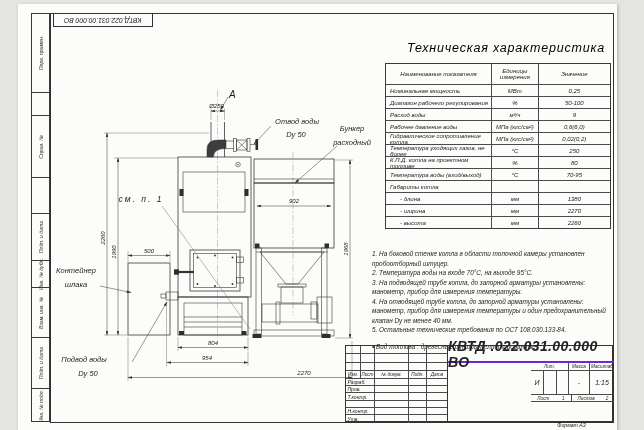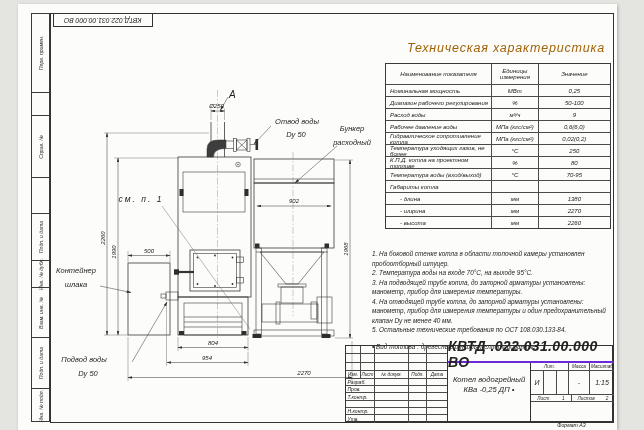--- a/index.html
+++ b/index.html
@@ -13,21 +13,21 @@
   .lcell{position:relative;width:100%;box-sizing:border-box;border-bottom:0.8px solid #3a3a3a;}
   .lcell.blank{border-bottom:0.8px solid #3a3a3a;}
   .lcell span{position:absolute;left:50%;top:50%;transform:translate(-50%,-50%) rotate(-90deg);
               white-space:nowrap;font-size:5.2px;font-style:italic;color:#333;}
   
   .topdoc{position:absolute;left:53px;top:13px;width:100px;height:14px;border:0.9px solid #333;
           box-sizing:border-box;display:flex;align-items:center;justify-content:center;}
   .topdoc span{transform:rotate(180deg);font-size:6.8px;font-style:italic;white-space:nowrap;color:#222;}
   
   .ttitle{position:absolute;left:400px;top:41px;width:212px;text-align:center;
-          font-size:12.5px;font-style:italic;letter-spacing:0.8px;color:#a16207;}
+          font-size:12.5px;font-style:italic;letter-spacing:0.8px;color:#000000;}
   .ttable{position:absolute;left:385px;top:63px;width:226px;border:1px solid #3a3a3a;
           box-sizing:border-box;font-style:italic;color:#222;}
   .trow{display:flex;box-sizing:border-box;border-top:0.7px solid #4a4a4a;}
   .trow:first-child{border-top:none;}
   .tc{box-sizing:border-box;font-size:6px;display:flex;align-items:center;}
   .tc.c1{width:106px;padding-left:4px;}
   .tc.c2{width:47px;border-left:0.7px solid #4a4a4a;justify-content:center;text-align:center;}
   .tc.c3{width:73px;border-left:0.7px solid #4a4a4a;justify-content:center;text-align:center;}
   .thead .tc{justify-content:center;padding-left:0;text-align:center;line-height:6.5px;}
   .thead{height:20px;}
@@ -421,24 +421,20 @@
       <div class="sgrow">
         <div class="cIL">Утв.</div>
         <div class="cDok"></div>
           <div class="cPod"></div>
           <div class="cDat"></div>
       </div>
     </div>
 
     <div class="tb-doc">КВТД .022.031.00.000 ВО</div>
 
-    <div class="tb-name">
-      <div>Котел водогрейный</div>
-      <div>КВа -0,25 ДП •</div>
-    </div>
 
     <div class="tb-right">
       <div class="litHead">
         <div class="lh1">Лит.</div>
         <div class="lh2">Масса</div>
         <div class="lh3">Масштаб</div>
       </div>
       <div class="litVal">
         <div class="lv0">И</div>
         <div class="lv0"></div>

